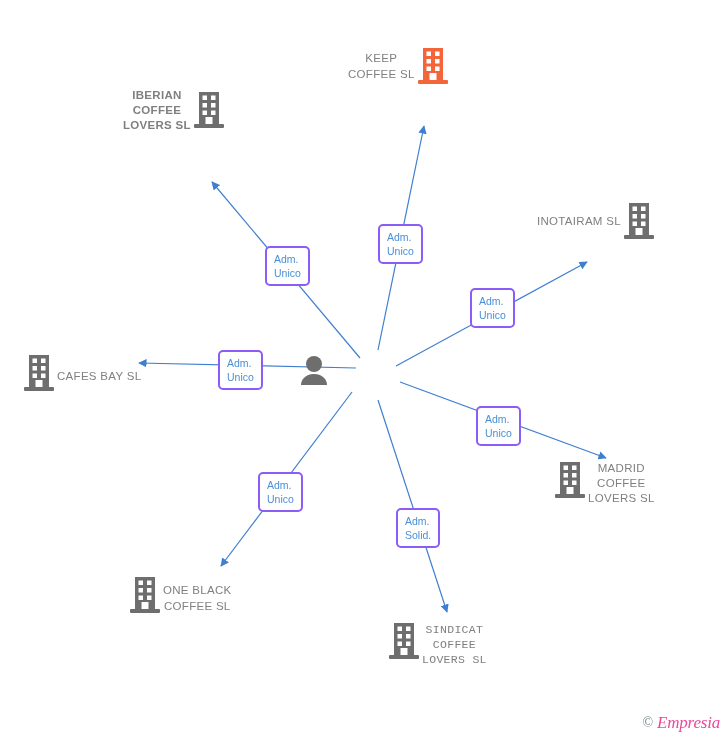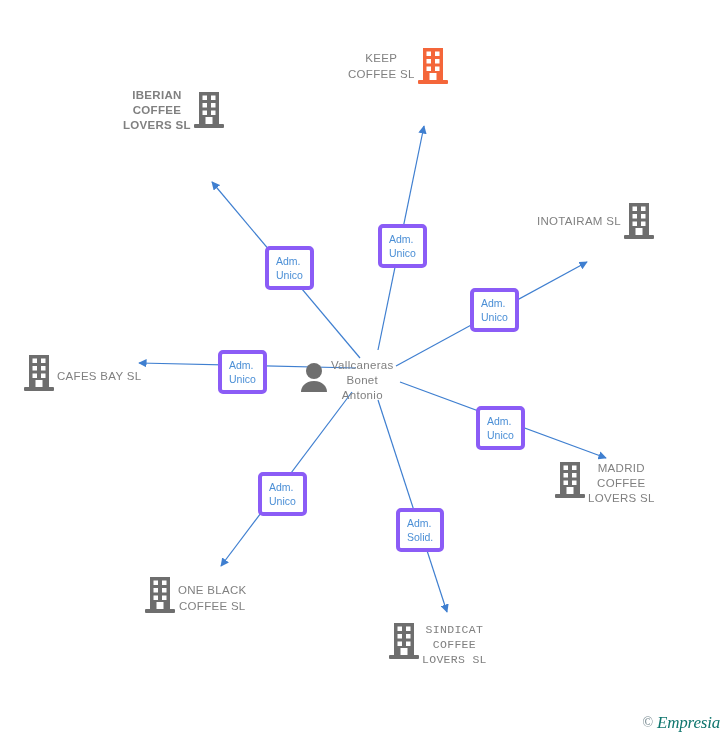--- a/index.html
+++ b/index.html
@@ -41,21 +41,21 @@
     white-space: pre-line;
   }
   .node-icon {
     display: block;
   }
   .node.label-above .node-label { margin-bottom: 3px; }
   .node.label-below .node-label { margin-top: 3px; }
 
   .edge-label {
     position: absolute;
-    border: 4px solid #8b5cf6;
+    border: 2px solid #8b5cf6;
     border-radius: 5px;
     background: #ffffff;
     color: #4b8fd6;
     font-size: 10.5px;
     line-height: 14px;
     padding: 4px 7px 4px 7px;
     text-align: left;
     white-space: pre-line;
     box-sizing: border-box;
   }
@@ -67,21 +67,21 @@
     align-items: center;
     gap: 4px;
   }
   .wm-c {
     font-size: 14px;
     color: #7a8c93;
     font-family: "Liberation Serif", serif;
   }
   .wm-name {
     font-size: 17px;
-    color: #0f766e;
+    color: #ec4899;
     font-family: "Liberation Serif", serif;
     font-style: italic;
     letter-spacing: -0.2px;
   }
 </style>
 </head>
 <body>
 
 <div id="canvas">
 
@@ -107,23 +107,20 @@
     <line x1="378" y1="400" x2="447" y2="612" stroke="#3f7fd0" stroke-width="1.2" marker-end="url(#arrow)"></line>
   </svg>
 
   <div class="node label-below" style="left:377px; top:355px;">
     <span class="node-icon">
       <svg width="34" height="30" viewBox="0 0 34 30" xmlns="http://www.w3.org/2000/svg">
         <circle cx="17" cy="9" r="8" fill="#6e6e6e"></circle>
         <path d="M17 19 C 8 19, 4 25, 4 30 L 30 30 C 30 25, 26 19, 17 19 Z" fill="#6e6e6e"></path>
       </svg>
     </span>
-    <span class="node-label">Vallcaneras
-Bonet
-Antonio</span>
   </div>
 
   <div class="node label-above" style="left:428px; top:46px;">
     <span class="node-label">KEEP
 COFFEE  SL</span>
     <span class="node-icon">
       <svg width="36" height="40" viewBox="0 0 36 40" xmlns="http://www.w3.org/2000/svg">
         <rect x="8" y="2" width="20" height="32" fill="#f4663a"></rect>
         <rect x="3" y="34" width="30" height="4" rx="1" fill="#f4663a"></rect>
         <rect x="11.5" y="5.5" width="4.5" height="4.5" fill="#ffffff"></rect>
@@ -202,21 +199,21 @@
         <rect x="11.5" y="20.5" width="4.5" height="4.5" fill="#ffffff"></rect>
         <rect x="20" y="20.5" width="4.5" height="4.5" fill="#ffffff"></rect>
         <rect x="14.5" y="27" width="7" height="7" fill="#ffffff"></rect>
       </svg>
     </span>
     <span class="node-label">MADRID
 COFFEE
 LOVERS  SL</span>
   </div>
 
-  <div class="node label-below" style="left:222px; top:575px;">
+  <div class="node label-below" style="left:207px; top:575px;">
     <span class="node-icon">
       <svg width="36" height="40" viewBox="0 0 36 40" xmlns="http://www.w3.org/2000/svg">
         <rect x="8" y="2" width="20" height="32" fill="#6e6e6e"></rect>
         <rect x="3" y="34" width="30" height="4" rx="1" fill="#6e6e6e"></rect>
         <rect x="11.5" y="5.5" width="4.5" height="4.5" fill="#ffffff"></rect>
         <rect x="20" y="5.5" width="4.5" height="4.5" fill="#ffffff"></rect>
         <rect x="11.5" y="13" width="4.5" height="4.5" fill="#ffffff"></rect>
         <rect x="20" y="13" width="4.5" height="4.5" fill="#ffffff"></rect>
         <rect x="11.5" y="20.5" width="4.5" height="4.5" fill="#ffffff"></rect>
         <rect x="20" y="20.5" width="4.5" height="4.5" fill="#ffffff"></rect>

